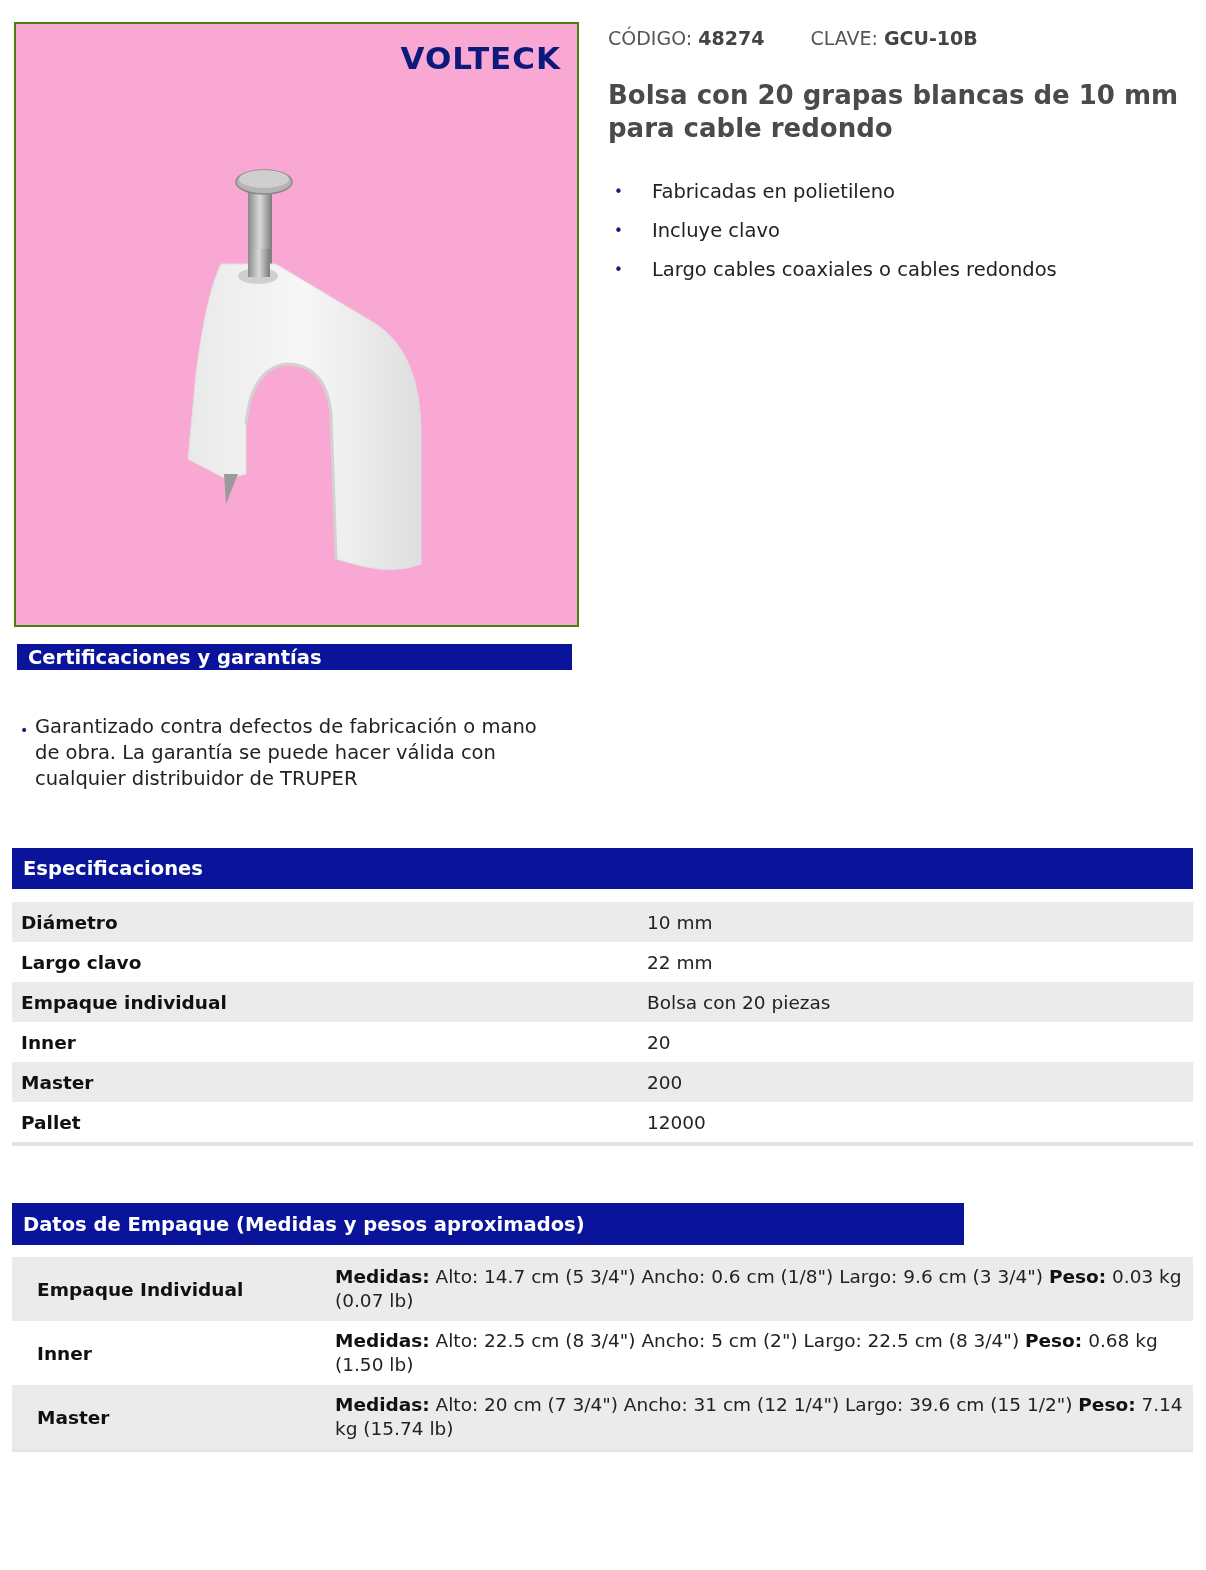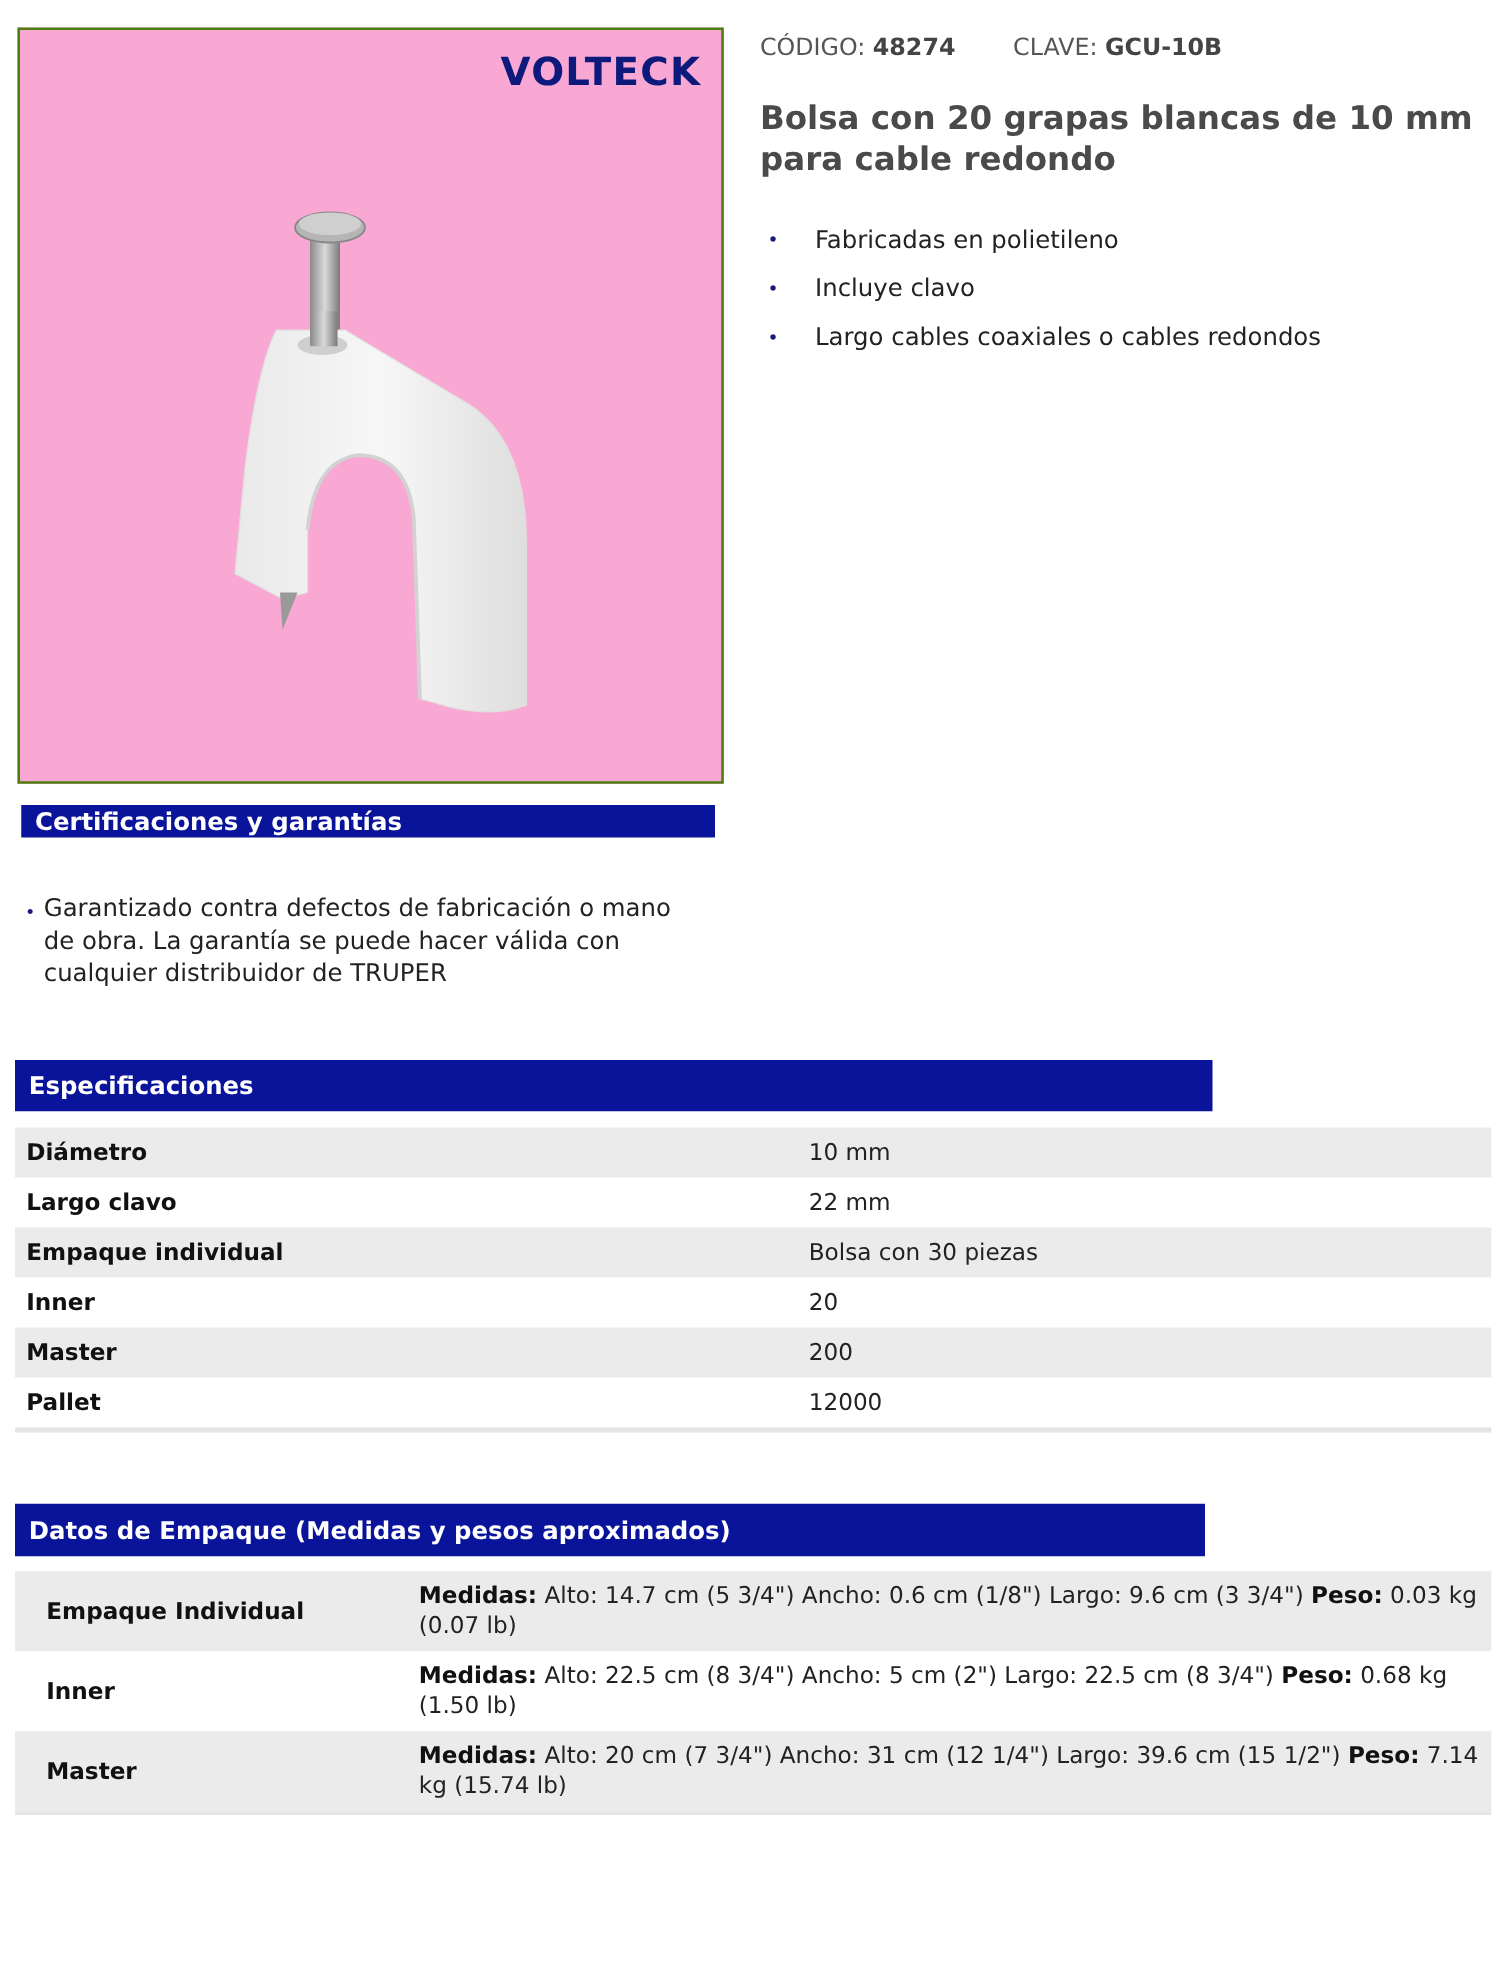--- a/index.html
+++ b/index.html
@@ -34,21 +34,21 @@
       position: absolute; background: #0a149a; color: #fff;
       font-weight: bold; font-size: 19.5px; padding-left: 11px; display: flex; align-items: center;
     }
     .cert-bar { left: 17px; top: 644px; width: 555px; height: 26px; }
     .cert-text {
       position: absolute; left: 20px; top: 714px; width: 540px;
       font-size: 19.5px; line-height: 26px; color: #222; display: flex;
     }
     .cert-text .bullet { color: #1a1a7a; font-size: 14px; width: 15px; padding-top: 3px; flex: none; }
 
-    .spec-bar { left: 12px; top: 848px; width: 958px; height: 41px; }
+    .spec-bar { left: 12px; top: 848px; width: 1181px; height: 41px; }
     .spec-table { position: absolute; left: 12px; top: 902px; width: 1181px; }
     .spec-row { height: 40px; display: flex; align-items: center; font-size: 18.5px; }
     .spec-row.shaded { background: #ebebeb; }
     .spec-row .k { width: 635px; padding-left: 9px; font-weight: bold; color: #111; }
     .spec-row .v { color: #222; }
     .spec-bottom { height: 4px; background: #e4e4e4; }
 
     .pack-bar { left: 12px; top: 1203px; width: 952px; height: 42px; }
     .pack-table { position: absolute; left: 12px; top: 1257px; width: 1181px; }
     .pack-row { height: 64px; display: flex; align-items: center; font-size: 18.5px; }
@@ -129,21 +129,21 @@
   <div class="spec-row shaded">
     <span class="k">Diámetro</span>
     <span class="v">10 mm</span>
   </div>
   <div class="spec-row">
     <span class="k">Largo clavo</span>
     <span class="v">22 mm</span>
   </div>
   <div class="spec-row shaded">
     <span class="k">Empaque individual</span>
-    <span class="v">Bolsa con 30 piezas</span>
+    <span class="v">Bolsa con 20 piezas</span>
   </div>
   <div class="spec-row">
     <span class="k">Inner</span>
     <span class="v">20</span>
   </div>
   <div class="spec-row shaded">
     <span class="k">Master</span>
     <span class="v">200</span>
   </div>
   <div class="spec-row">

